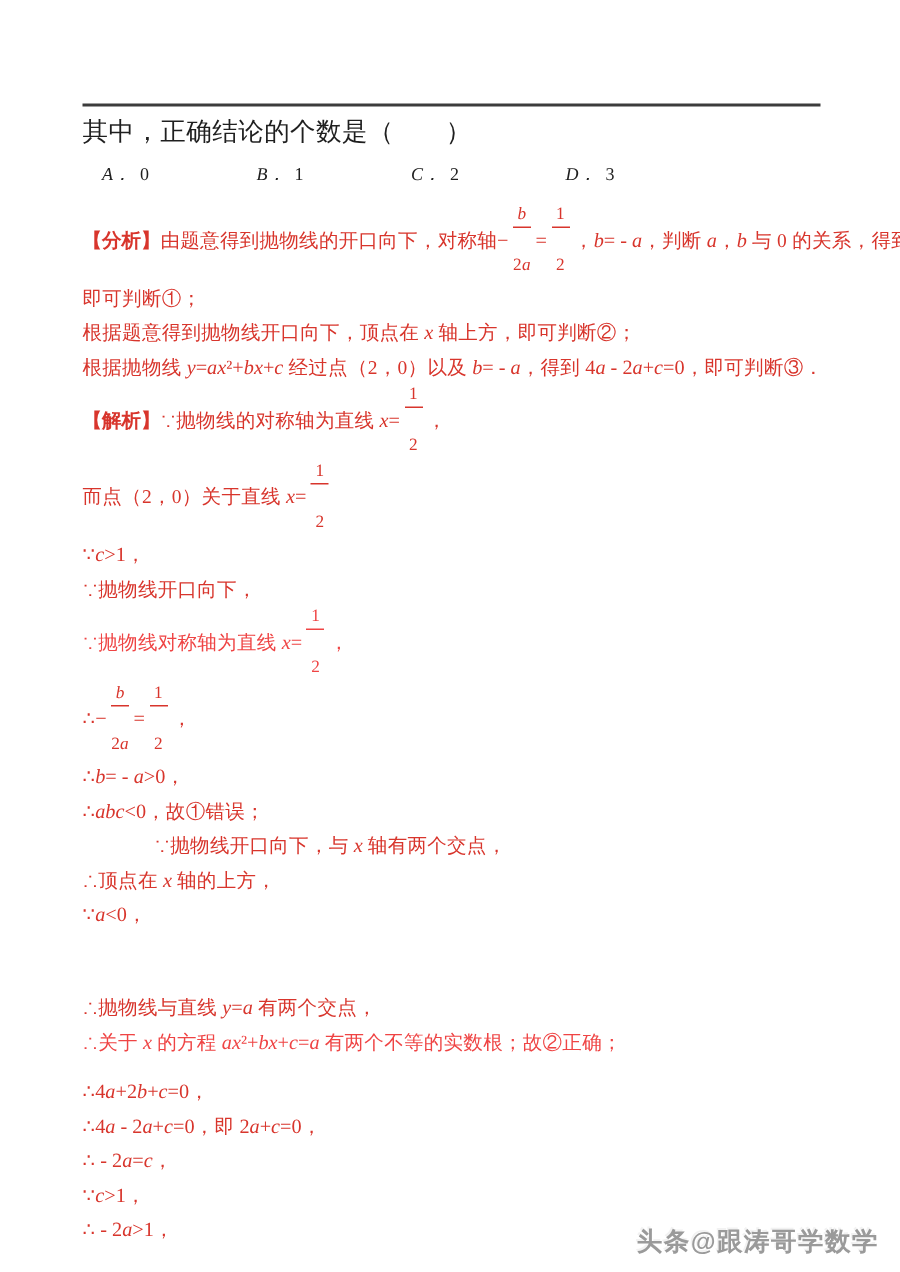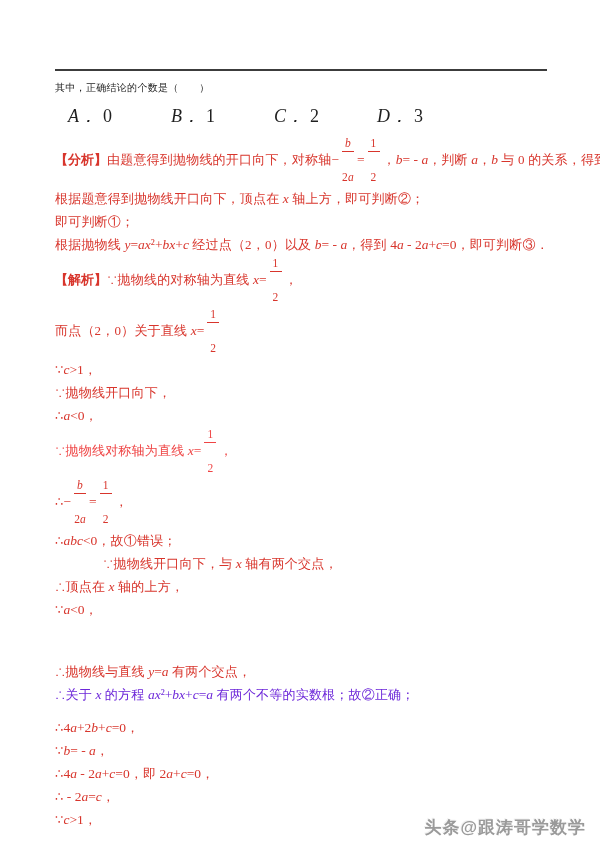--- a/index.html
+++ b/index.html
@@ -12,29 +12,29 @@
     position: relative;
   }
   .page { padding-top: 69px; }
   .divider {
     margin-left: 55px;
     width: 492px; height: 2px;
     background: #3c3c3c;
   }
   .question {
     margin: 8px 10px 0 55px;
-    font-size: 10px;
+    font-size: 17px;
     height: 18px; line-height: 18px;
     letter-spacing: 0.3px;
     white-space: nowrap;
   }
   .options {
     display: flex;
     margin: 10px 0 0 68px;
-    font-size: 18px;
+    font-size: 12px;
     height: 18px; line-height: 18px;
   }
   .option { width: 103px; white-space: nowrap; }
   .opt-letter { font-style: italic; margin-right: 6px; }
   .solution { margin: 14px 10px 0 55px; }
   .line {
     font-size: 13px;
     line-height: 17px;
     margin-bottom: 6px;
     white-space: nowrap;
@@ -85,53 +85,53 @@
   </div>
 
   <div class="solution">
       <div class="line" style="color: rgb(216, 53, 44);"><span class="tag">【分析】</span><span class="zh">由题意得到抛物线的开口向下，对称轴</span><span class="math"><span>−</span></span><span class="frac">
           <span class="fr-n"><span class="mi">b</span></span>
           <span class="fr-d"><span>2</span><span class="mi">a</span></span>
         </span><span class="math"><span>=</span></span><span class="frac">
           <span class="fr-n"><span>1</span></span>
           <span class="fr-d"><span>2</span></span>
         </span><span class="zh">，</span><span class="math"><span class="mi">b</span><span>= - </span><span class="mi">a</span></span><span class="zh">，判断 </span><span class="math"><span class="mi">a</span></span><span class="zh">，</span><span class="math"><span class="mi">b</span></span><span class="zh"> 与 0 的关系，得到 </span></div>
+      <div class="line" style="color: rgb(216, 53, 44);"><span class="zh">即可判断①；</span></div>
       <div class="line" style="color: rgb(216, 53, 44);"><span class="zh">根据题意得到抛物线开口向下，顶点在 </span><span class="math"><span class="mi">x</span></span><span class="zh"> 轴上方，即可判断②；</span></div>
-      <div class="line" style="color: rgb(216, 53, 44);"><span class="zh">即可判断①；</span></div>
       <div class="line" style="color: rgb(216, 53, 44);"><span class="zh">根据抛物线 </span><span class="math"><span class="mi">y</span><span>=</span><span class="mi">ax</span><span>²+</span><span class="mi">bx</span><span>+</span><span class="mi">c</span></span><span class="zh"> 经过点（2，0）以及 </span><span class="math"><span class="mi">b</span><span>= - </span><span class="mi">a</span></span><span class="zh">，得到 </span><span class="math"><span>4</span><span class="mi">a</span><span> - 2</span><span class="mi">a</span><span>+</span><span class="mi">c</span><span>=0</span></span><span class="zh">，即可判断③．</span></div>
       <div class="line" style="color: rgb(216, 53, 44);"><span class="tag">【解析】</span><span class="zh">∵抛物线的对称轴为直线 </span><span class="math"><span class="mi">x</span><span>=</span></span><span class="frac">
           <span class="fr-n"><span>1</span></span>
           <span class="fr-d"><span>2</span></span>
         </span><span class="zh">，</span></div>
       <div class="line" style="color: rgb(216, 53, 44);"><span class="zh">而点（2，0）关于直线 </span><span class="math"><span class="mi">x</span><span>=</span></span><span class="frac">
           <span class="fr-n"><span>1</span></span>
           <span class="fr-d"><span>2</span></span>
         </span></div>
       <div class="line" style="color: rgb(216, 53, 44);"><span class="zh">∵</span><span class="math"><span class="mi">c</span><span>&gt;1</span></span><span class="zh">，</span></div>
       <div class="line" style="color: rgb(216, 53, 44);"><span class="zh">∵抛物线开口向下，</span></div>
-      <div class="line" style="color: rgb(216, 53, 44);"><span class="zh">∴</span><span class="math"><span class="mi">a</span><span>&lt;0</span></span><span class="zh">，</span></div>
       <div class="line" style="color: #ef4444;"><span class="zh">∵抛物线对称轴为直线 </span><span class="math"><span class="mi">x</span><span>=</span></span><span class="frac">
           <span class="fr-n"><span>1</span></span>
           <span class="fr-d"><span>2</span></span>
         </span><span class="zh">，</span></div>
       <div class="line" style="color: rgb(216, 53, 44);"><span class="zh">∴</span><span class="math"><span>−</span></span><span class="frac">
           <span class="fr-n"><span class="mi">b</span></span>
           <span class="fr-d"><span>2</span><span class="mi">a</span></span>
         </span><span class="math"><span>=</span></span><span class="frac">
           <span class="fr-n"><span>1</span></span>
           <span class="fr-d"><span>2</span></span>
         </span><span class="zh">，</span></div>
+      <div class="line" style="color: rgb(216, 53, 44);"><span class="zh">∴</span><span class="math"><span class="mi">b</span><span>= - </span><span class="mi">a</span><span>&gt;0</span></span><span class="zh">，</span></div>
       <div class="line" style="color: rgb(216, 53, 44);"><span class="zh">∴</span><span class="math"><span class="mi">abc</span><span>&lt;0</span></span><span class="zh">，故①错误；</span></div>
       <div class="line" style="color: rgb(216, 53, 44); margin-left: 48px;"><span class="zh">∵抛物线开口向下，与 </span><span class="math"><span class="mi">x</span></span><span class="zh"> 轴有两个交点，</span></div>
       <div class="line" style="color: rgb(216, 53, 44);"><span class="zh">∴顶点在 </span><span class="math"><span class="mi">x</span></span><span class="zh"> 轴的上方，</span></div>
       <div class="line" style="color: rgb(216, 53, 44);"><span class="zh">∵</span><span class="math"><span class="mi">a</span><span>&lt;0</span></span><span class="zh">，</span></div>
       <div class="line" style="color: rgb(216, 53, 44); margin-top: 45px;"><span class="zh">∴抛物线与直线 </span><span class="math"><span class="mi">y</span><span>=</span><span class="mi">a</span></span><span class="zh"> 有两个交点，</span></div>
-      <div class="line" style="color: #6d28d9;"><span class="zh">∴关于 </span><span class="math"><span class="mi">x</span></span><span class="zh"> 的方程 </span><span class="math"><span class="mi">ax</span><span>²+</span><span class="mi">bx</span><span>+</span><span class="mi">c</span><span>=</span><span class="mi">a</span></span><span class="zh"> 有两个不等的实数根；故②正确；</span></div>
+      <div class="line" style="color: #ef4444;"><span class="zh">∴关于 </span><span class="math"><span class="mi">x</span></span><span class="zh"> 的方程 </span><span class="math"><span class="mi">ax</span><span>²+</span><span class="mi">bx</span><span>+</span><span class="mi">c</span><span>=</span><span class="mi">a</span></span><span class="zh"> 有两个不等的实数根；故②正确；</span></div>
       <div class="line" style="color: rgb(216, 53, 44); margin-top: 16px;"><span class="zh">∴</span><span class="math"><span>4</span><span class="mi">a</span><span>+2</span><span class="mi">b</span><span>+</span><span class="mi">c</span><span>=0</span></span><span class="zh">，</span></div>
-      <div class="line" style="color: rgb(216, 53, 44);"><span class="zh">∵</span><span class="math"><span class="mi">b</span><span>= - </span><span class="mi">a</span></span><span class="zh">，</span></div>
       <div class="line" style="color: rgb(216, 53, 44);"><span class="zh">∴</span><span class="math"><span>4</span><span class="mi">a</span><span> - 2</span><span class="mi">a</span><span>+</span><span class="mi">c</span><span>=0</span></span><span class="zh">，即 </span><span class="math"><span>2</span><span class="mi">a</span><span>+</span><span class="mi">c</span><span>=0</span></span><span class="zh">，</span></div>
       <div class="line" style="color: rgb(216, 53, 44);"><span class="zh">∴</span><span class="math"><span> - 2</span><span class="mi">a</span><span>=</span><span class="mi">c</span></span><span class="zh">，</span></div>
       <div class="line" style="color: rgb(216, 53, 44);"><span class="zh">∵</span><span class="math"><span class="mi">c</span><span>&gt;1</span></span><span class="zh">，</span></div>
+      <div class="line" style="color: rgb(216, 53, 44);"><span class="zh">∴</span><span class="math"><span> - 2</span><span class="mi">a</span><span>&gt;1</span></span><span class="zh">，</span></div>
     </div>
 
 </div>
 
 <div class="watermark">头条@跟涛哥学数学</div>
 
 </body></html>

